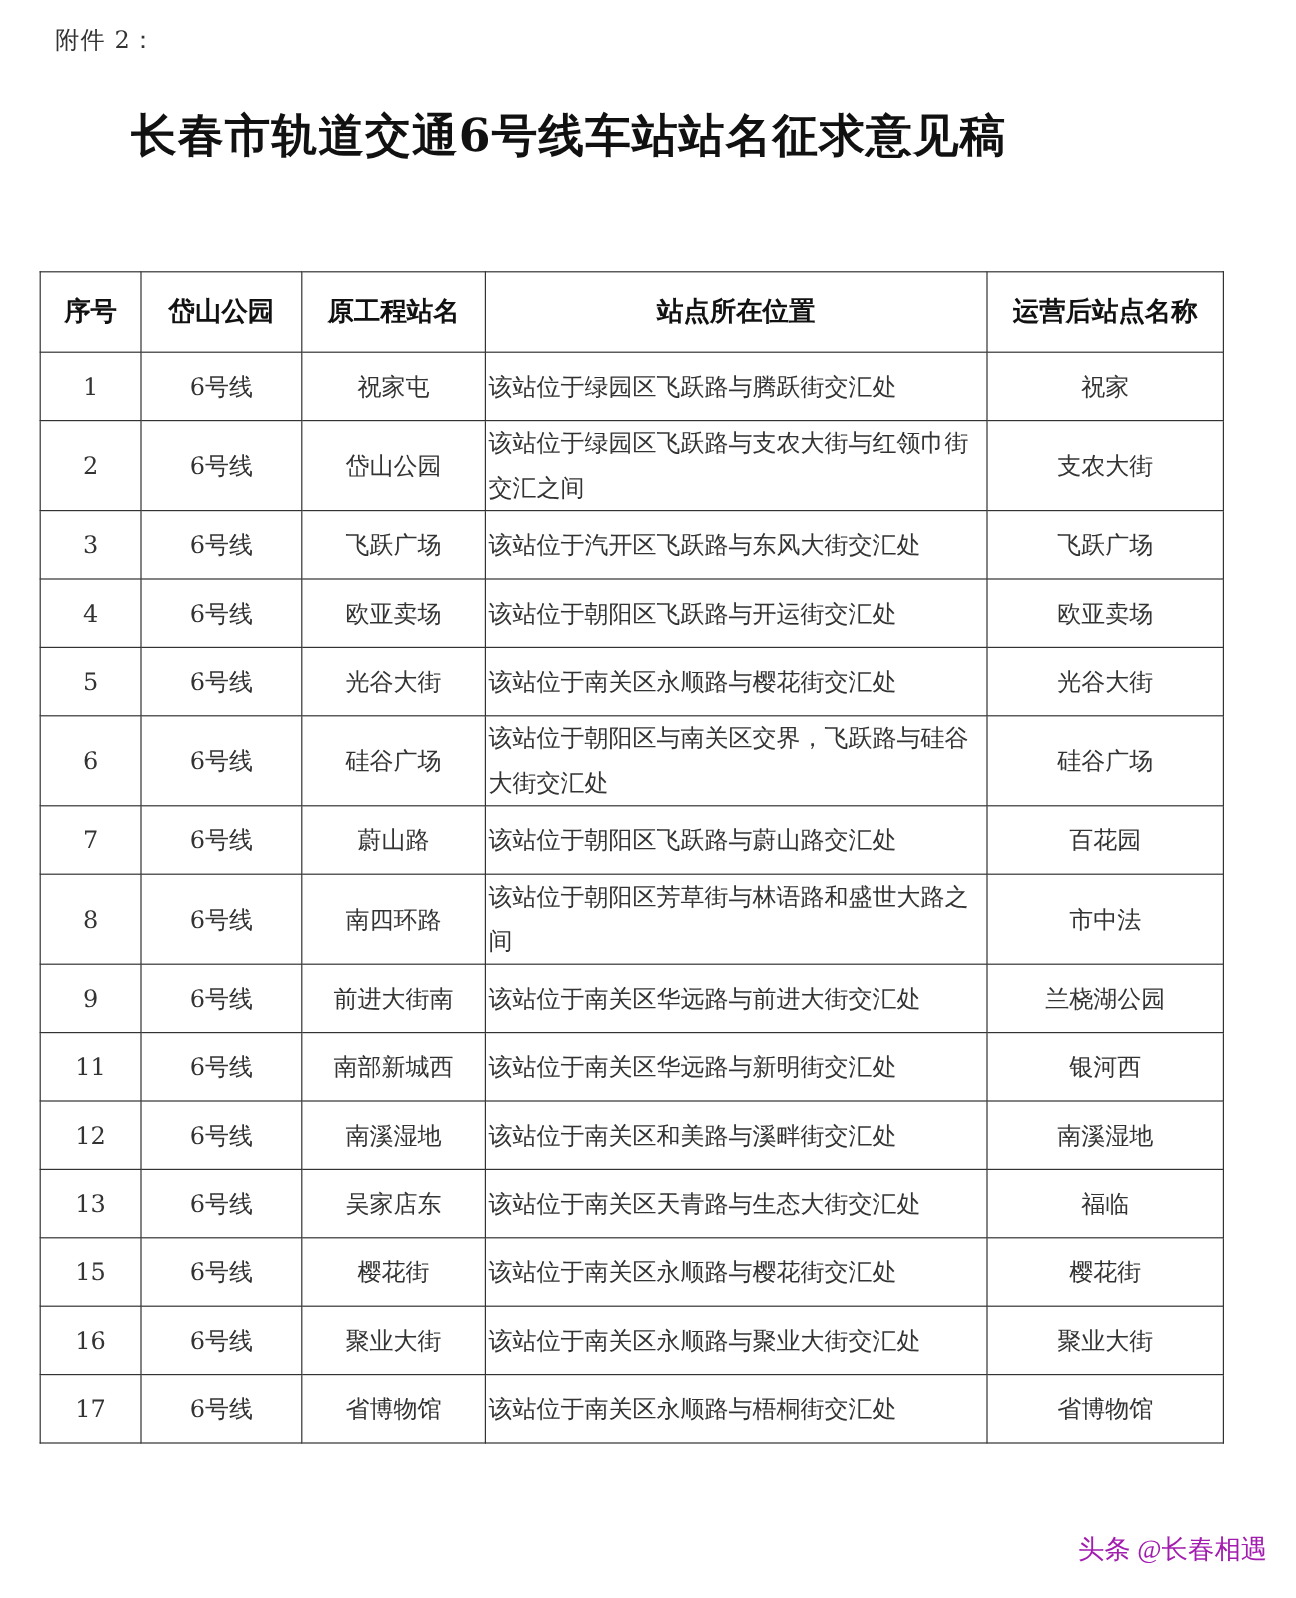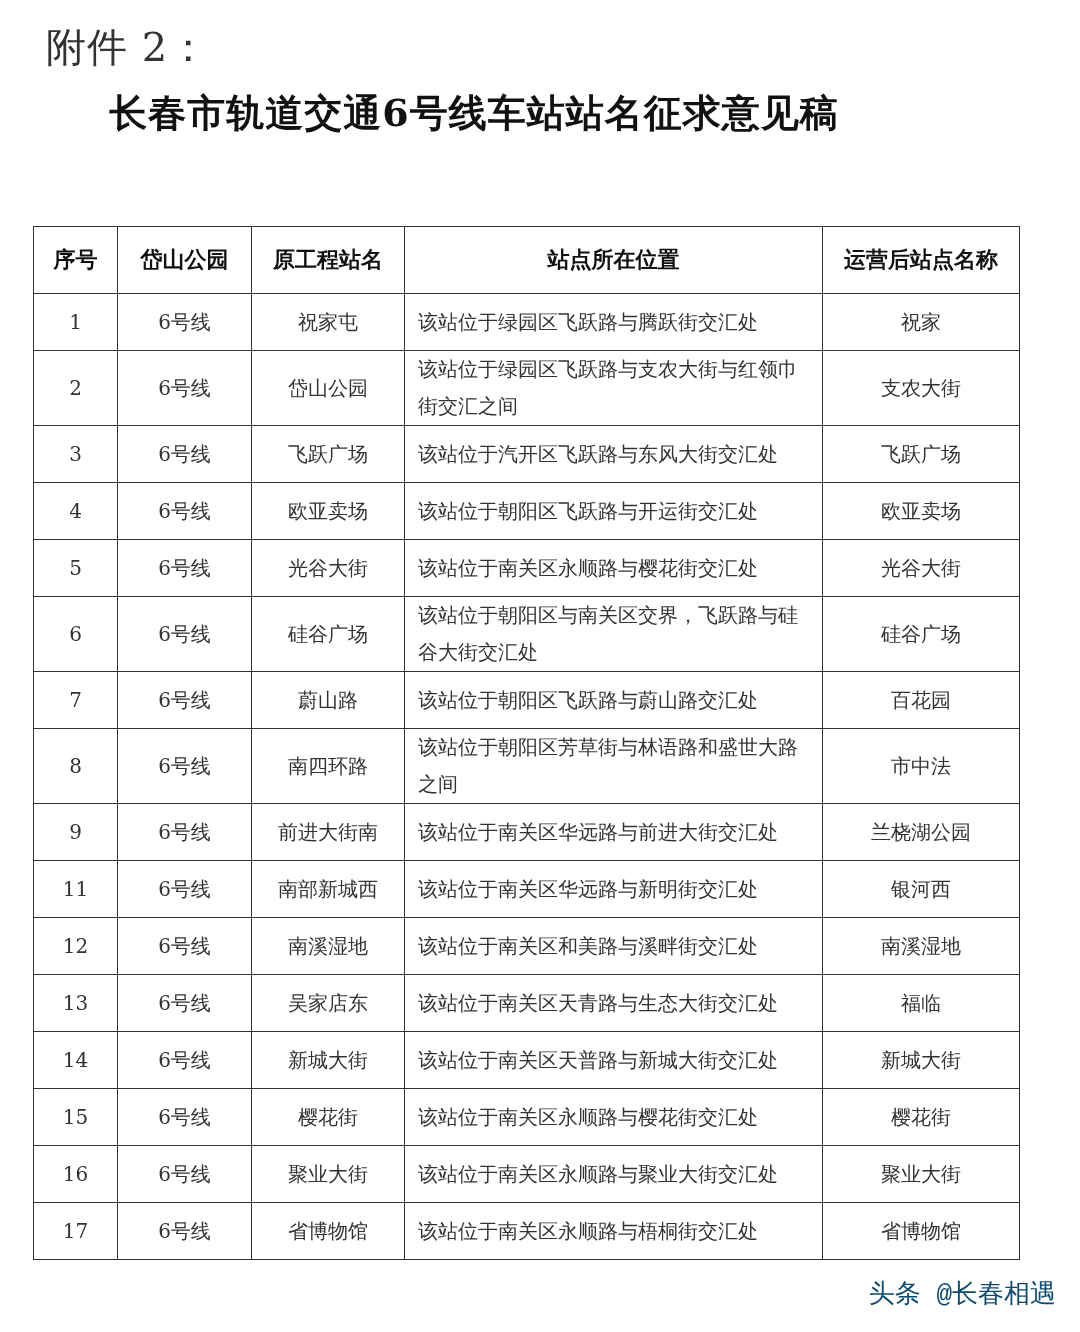--- a/index.html
+++ b/index.html
@@ -2,42 +2,42 @@
 <html><head>
   <meta charset="utf-8">
   <style>
     html, body { margin: 0; padding: 0; background: #ffffff; }
     body {
       width: 1080px; height: 1332px; position: relative; overflow: hidden;
       font-family: "DejaVu Serif", "Liberation Serif", serif; color: #222;
     }
     .attachment {
       position: absolute; left: 46px; top: 20px;
-      font-size: 40px; color: #333; letter-spacing: 1px;
+      font-size: 20px; color: #333; letter-spacing: 1px;
     }
     .doc-title {
       position: absolute; left: 0; width: 948px; top: 88px; text-align: center;
       font-size: 38px; font-weight: bold; color: #111; letter-spacing: 1px;
     }
     table.stations {
       position: absolute; left: 33px; top: 226px;
       border-collapse: collapse; table-layout: fixed; width: 986px;
     }
     table.stations th, table.stations td {
       border: 1.5px solid #333; text-align: center; vertical-align: middle;
       font-size: 20px; color: #333; padding: 0 6px; box-sizing: border-box;
     }
     table.stations th { font-weight: bold; font-size: 22px; color: #111; height: 67px; }
-    table.stations td.loc { text-align: left; padding-left: 13px; line-height: 37px; }
+    table.stations td.loc { text-align: left; padding-left: 2px; line-height: 37px; }
     table.stations tr.r1 td { height: 57px; }
     table.stations tr.r2 td { height: 75px; }
     .watermark {
       position: absolute; right: 24px; top: 1276px;
-      font-family: Liberation Mono, monospace;
-      font-size: 26px; color: #0c4a6e; text-shadow: 0 0 3px #fff, 0 0 3px #fff;
+      font-family: Liberation Serif, serif;
+      font-size: 22px; color: #a21caf; text-shadow: 0 0 3px #fff, 0 0 3px #fff;
     }
   </style>
 </head>
 <body>
 
 <div class="attachment">附件 2：</div>
 <div class="doc-title">长春市轨道交通6号线车站站名征求意见稿</div>
 
 <table class="stations">
   <colgroup>
@@ -135,27 +135,20 @@
       <td>南溪湿地</td>
     </tr>
     <tr class="r1">
       <td>13</td>
       <td>6号线</td>
       <td>吴家店东</td>
       <td class="loc">该站位于南关区天青路与生态大街交汇处</td>
       <td>福临</td>
     </tr>
     <tr class="r1">
-      <td>14</td>
-      <td>6号线</td>
-      <td>新城大街</td>
-      <td class="loc">该站位于南关区天普路与新城大街交汇处</td>
-      <td>新城大街</td>
-    </tr>
-    <tr class="r1">
       <td>15</td>
       <td>6号线</td>
       <td>樱花街</td>
       <td class="loc">该站位于南关区永顺路与樱花街交汇处</td>
       <td>樱花街</td>
     </tr>
     <tr class="r1">
       <td>16</td>
       <td>6号线</td>
       <td>聚业大街</td>

